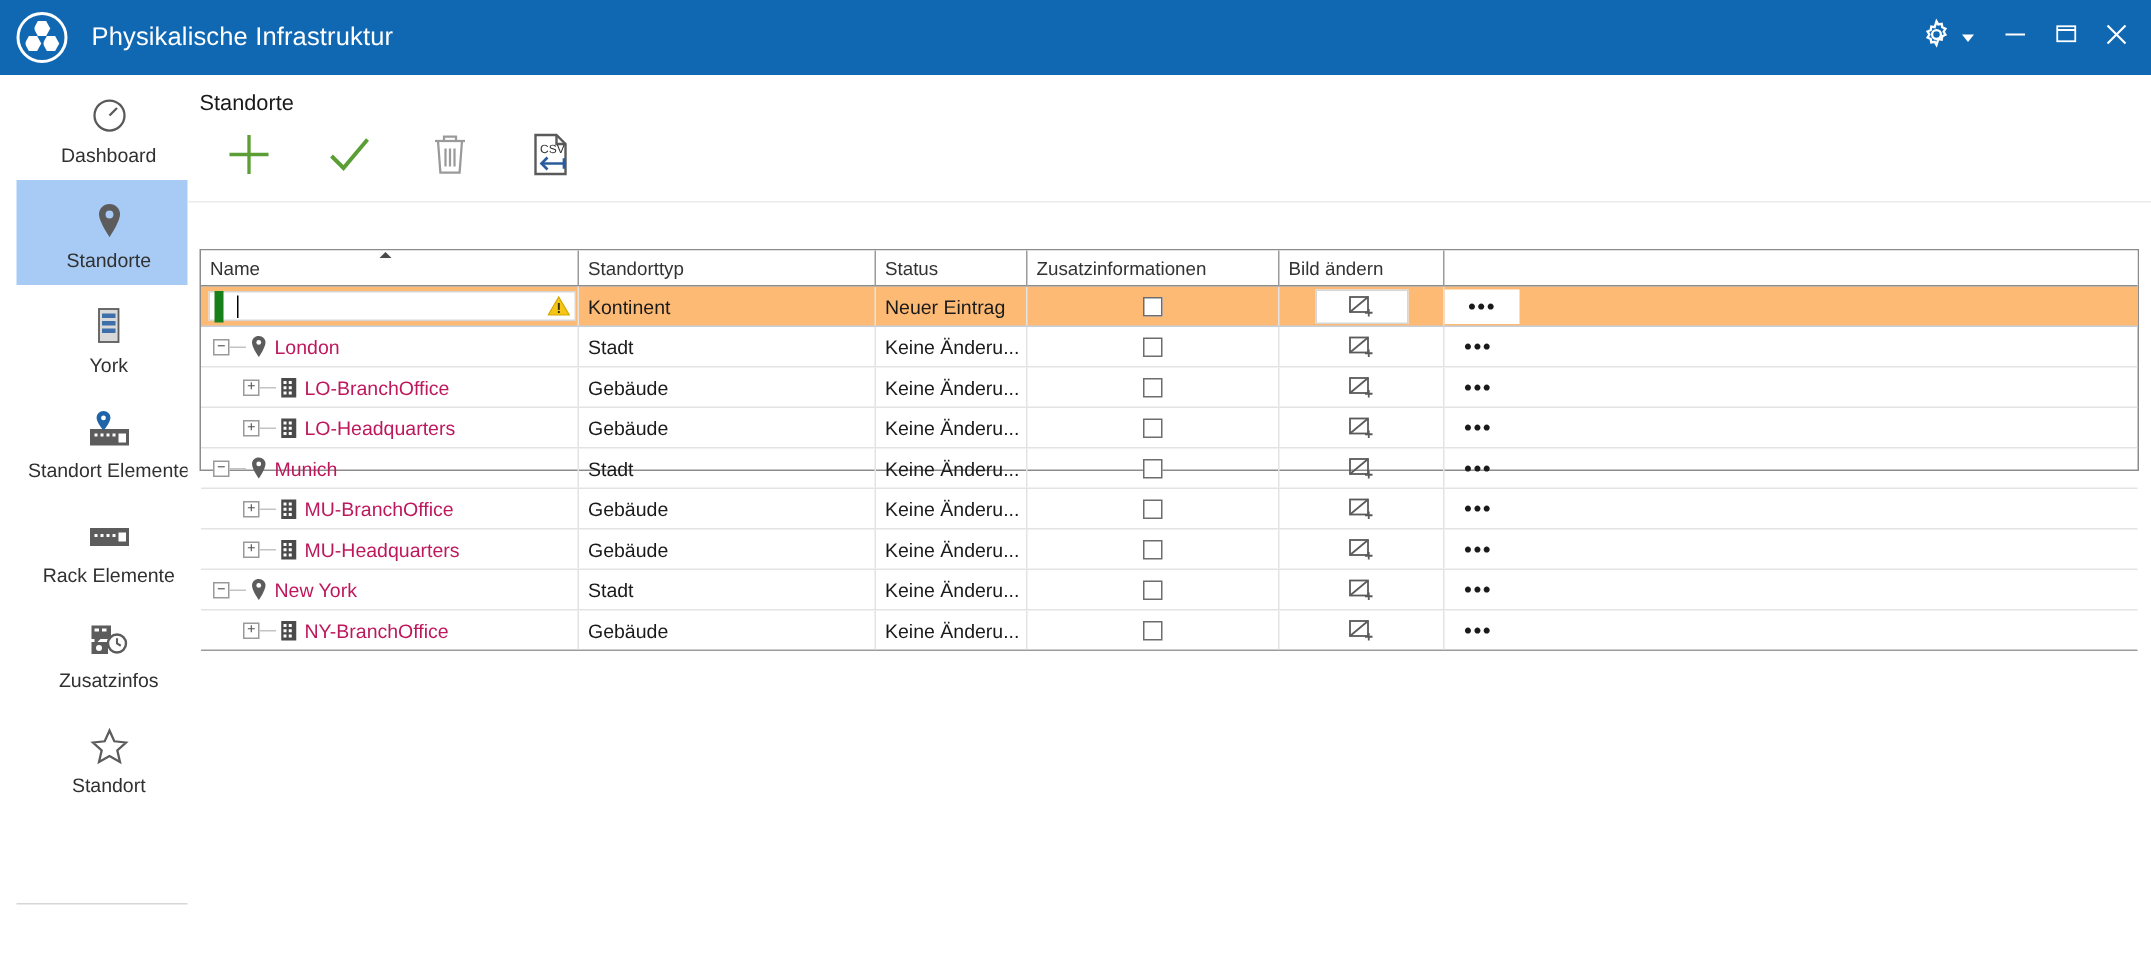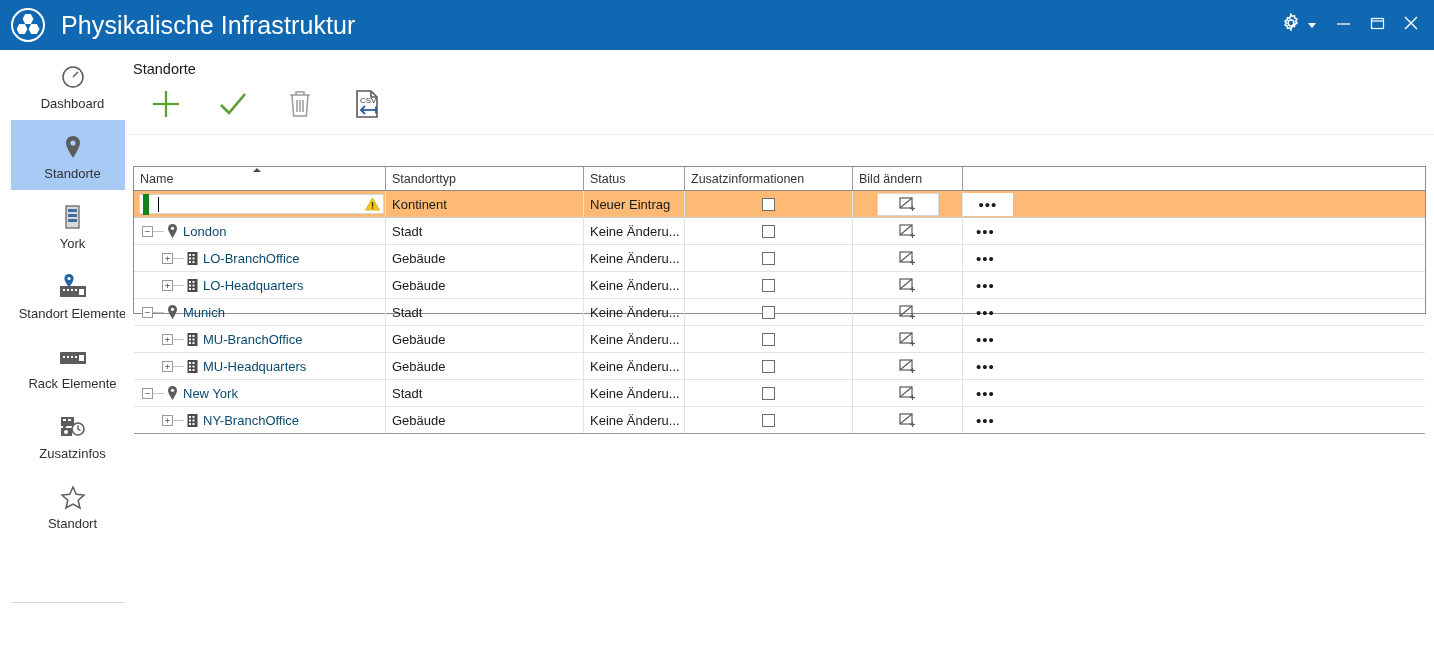--- a/index.html
+++ b/index.html
@@ -26,21 +26,21 @@
   #app-logo .hex {
     position: absolute; background: #ffffff;
     width: 11px; height: 10px;
     clip-path: polygon(25% 0%, 75% 0%, 100% 50%, 75% 100%, 25% 100%, 0% 50%);
   }
   #app-logo .hex.h1 { left: 9.5px; top: 4px; }
   #app-logo .hex.h2 { left: 3.5px; top: 14px; }
   #app-logo .hex.h3 { left: 15.5px; top: 14px; }
 
   #app-title {
-    color: #ffffff; font-size: 25px; margin-left: 16px;
+    color: #ffffff; font-size: 17px; margin-left: 16px;
     letter-spacing: 0.1px; white-space: nowrap; text-align: right;
   }
 
   #titlebar-right {
     margin-left: auto; display: flex; align-items: center; height: 100%;
   }
   #db-select {
     width: 160px; height: 28px; background: #ffffff;
     border: 1px solid #d0d0d0; display: flex; align-items: center;
     position: relative; margin-right: 12px;
@@ -172,21 +172,21 @@
   
   .tree { display: flex; align-items: center; height: 100%; }
   .expander {
     width: 11px; height: 11px; border: 1px solid #9a9a9a; background: #ffffff;
     display: flex; align-items: center; justify-content: center;
     font-size: 9px; line-height: 1; color: #555; flex: none;
     font-family: "DejaVu Sans Mono", monospace;
   }
   .tline { width: 11px; height: 1px; background: #c3c3c3; flex: none; }
   .node-icon { margin: 0 4px 0 2px; display: flex; align-items: center; flex: none; }
-  .node-text { font-size: 13px; color: #0c4a6e; }
+  .node-text { font-size: 13px; color: #be185d; }
 </style>
 </head>
 <body>
 
 <div id="titlebar">
   <div id="app-logo">
     <span class="hex h1"></span>
       <span class="hex h2"></span>
       <span class="hex h3"></span>
   </div>

